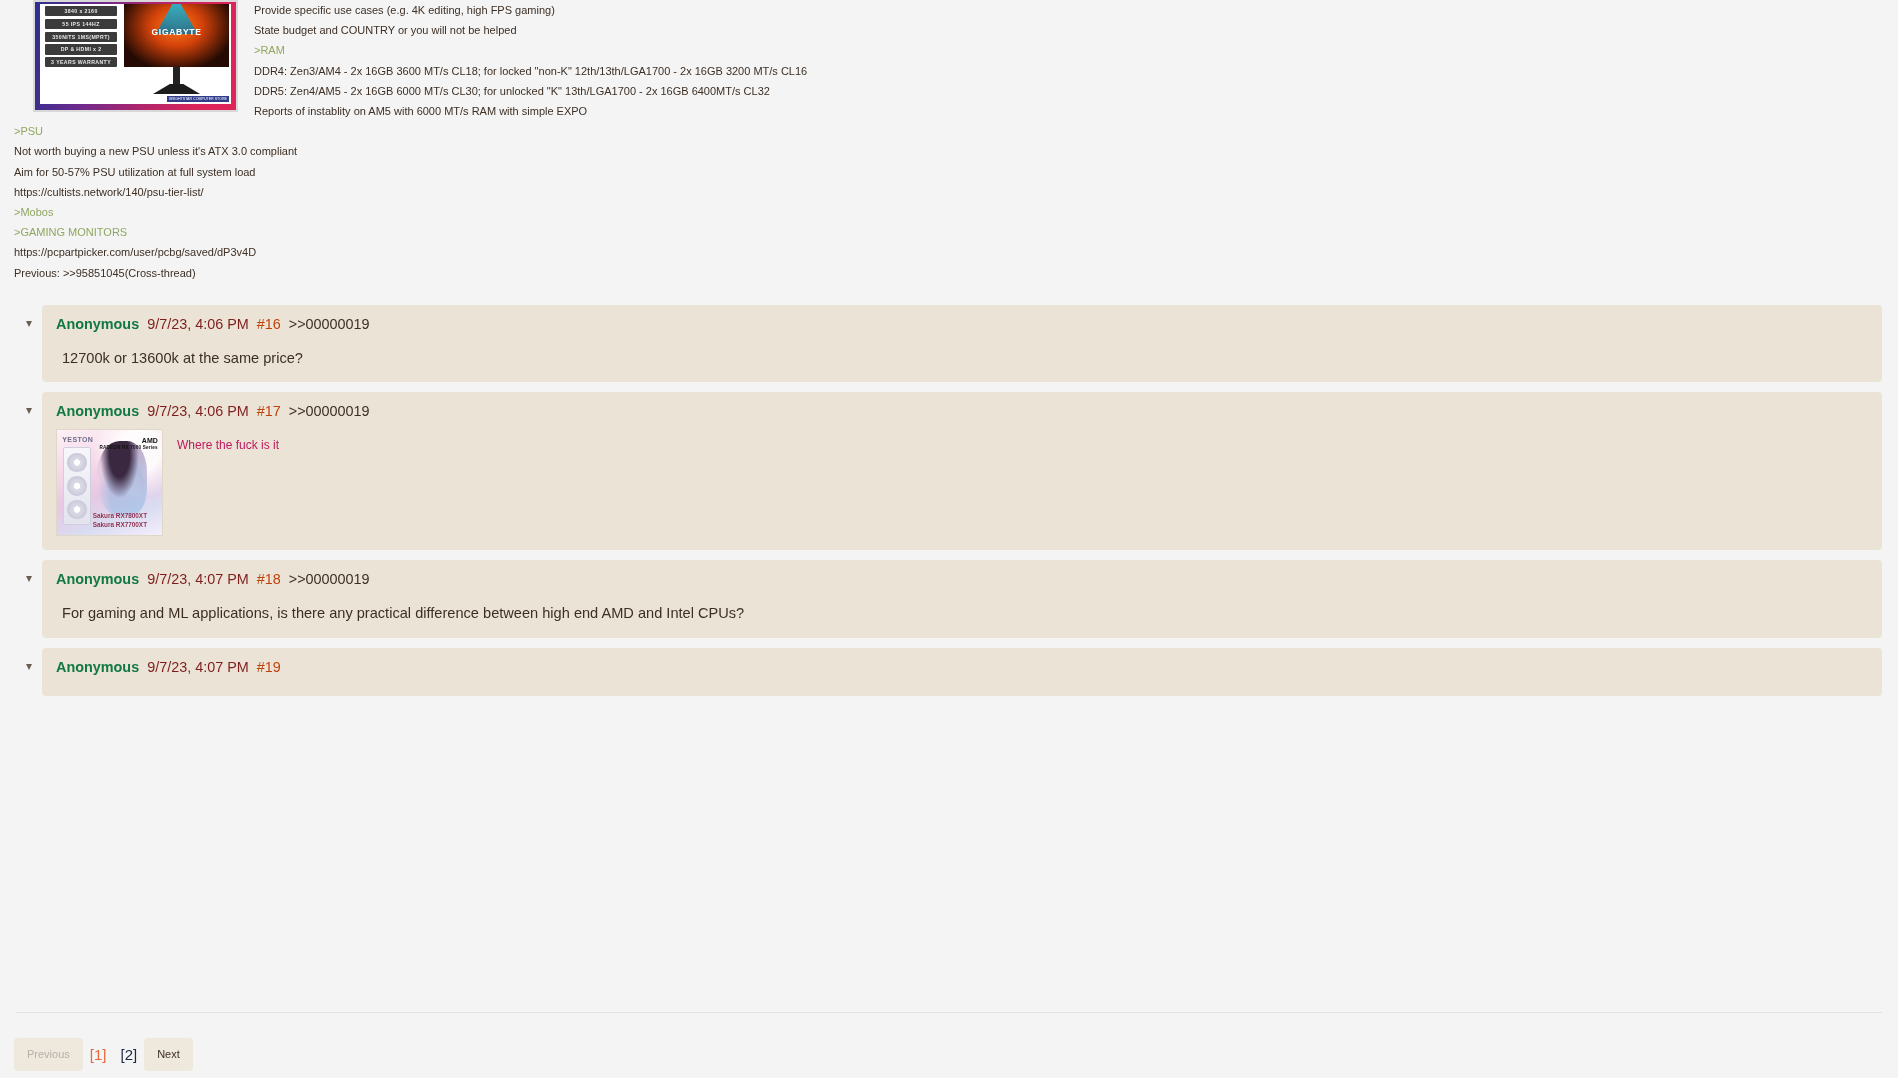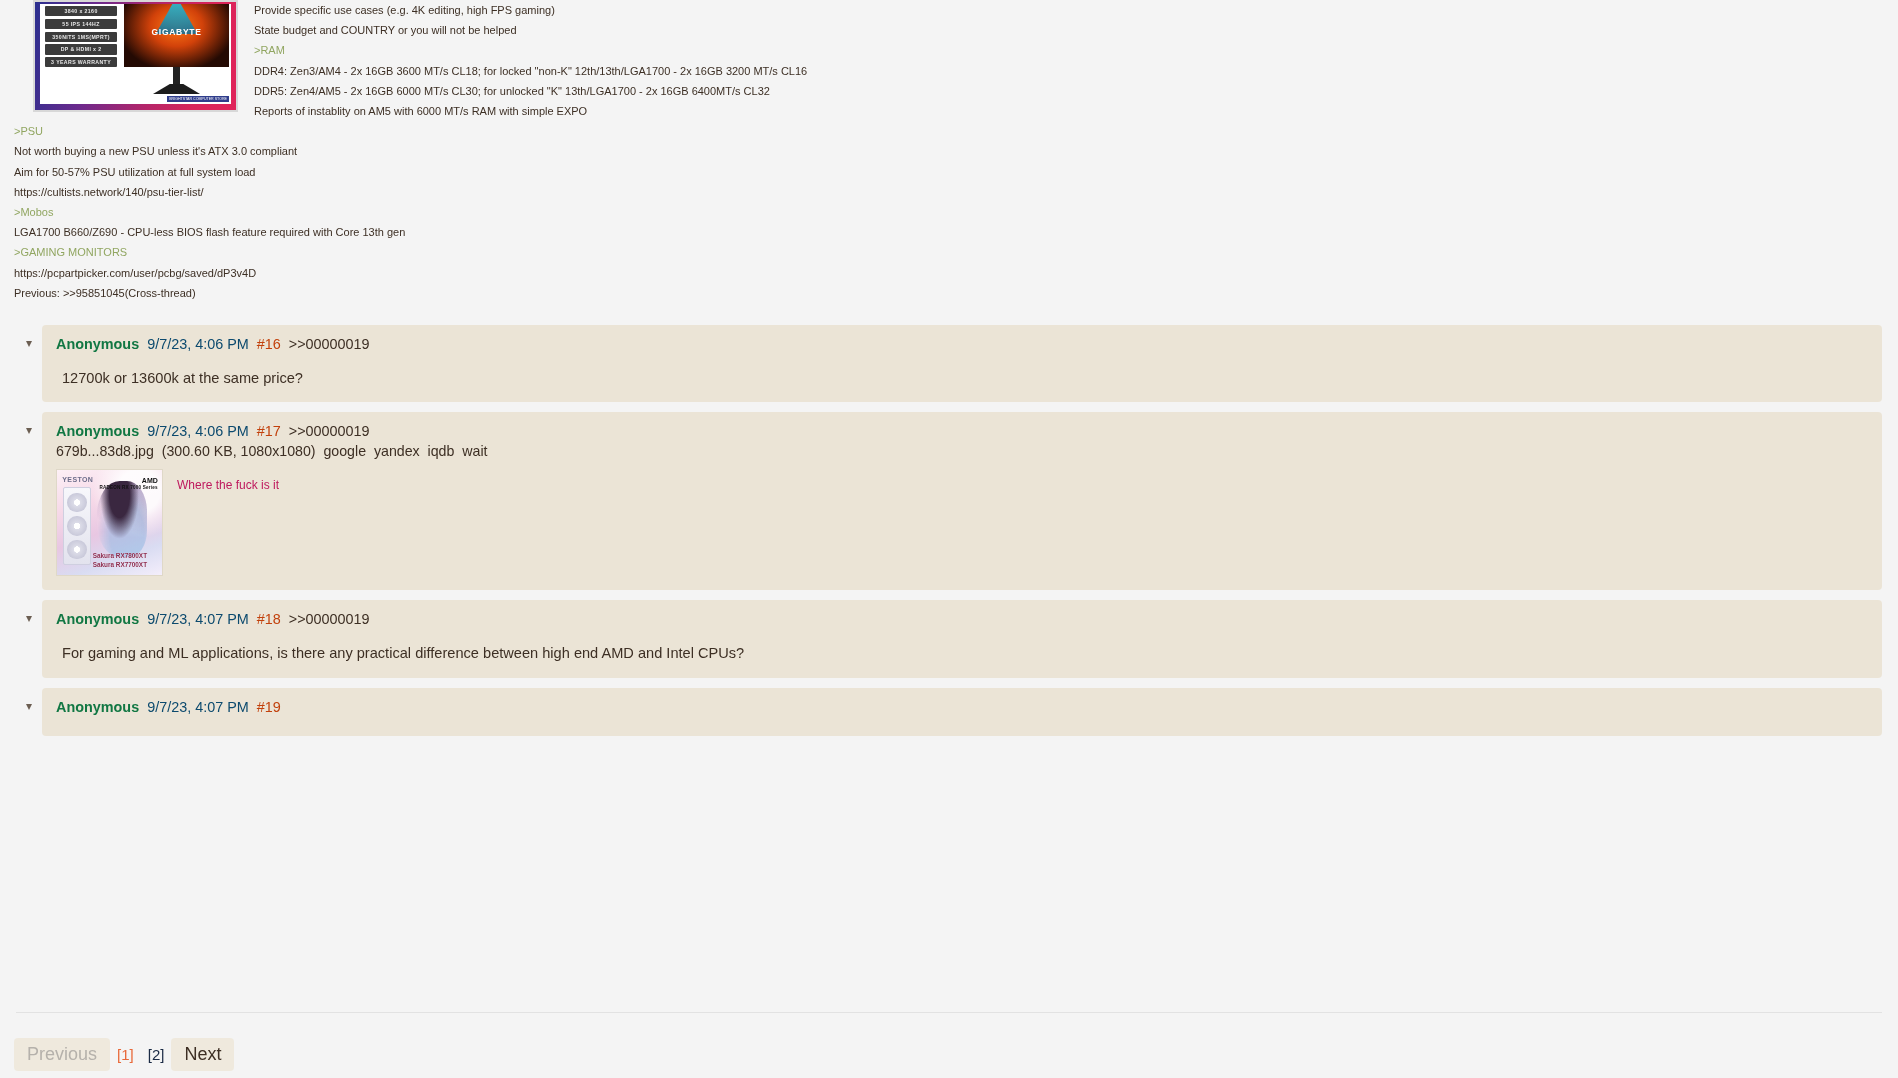--- a/index.html
+++ b/index.html
@@ -121,21 +121,21 @@
     padding: 9px 14px 14px 14px;
     min-height: 48px;
   }
   .post-header {
     font-size: 14.4px;
     line-height: 20px;
     color: #3d2f24;
     white-space: pre;
   }
   .name { color: #117743; font-weight: bold; }
-  .date { color: #0c4a6e; }
+  .date { color: #7f1d1d; }
   .postno { color: #c2410c; text-align: right; }
   .backlink { color: #3d2f24; }
 
   .fileinfo {
     font-size: 14.2px;
     line-height: 20px;
     color: #3d2f24;
     margin-top: 0px;
     white-space: pre;
   }
@@ -212,21 +212,21 @@
   }
   .pager {
     position: absolute; left: 14px; top: 1038px;
     display: flex; align-items: center; gap: 0px;
     font-size: 15px;
   }
   .pg-btn {
     background: #efe9dd;
     border: none; border-radius: 4px;
     padding: 8px 13px;
-    font-size: 18px;
+    font-size: 11px;
     font-family: "Liberation Sans", sans-serif;
     color: #3d2f24;
     cursor: pointer;
     line-height: 17px;
   }
   .pg-btn.disabled { color: #b5b1ab; cursor: default; }
   .pg-num {
     padding: 0 7px;
     font-size: 15px;
     cursor: pointer;
@@ -267,42 +267,40 @@
     <div class="op-line">State budget and COUNTRY or you will not be helped</div>
     <div class="op-line green">&gt;RAM</div>
     <div class="op-line">DDR4: Zen3/AM4 - 2x 16GB 3600 MT/s CL18; for locked "non-K" 12th/13th/LGA1700 - 2x 16GB 3200 MT/s CL16</div>
     <div class="op-line">DDR5: Zen4/AM5 - 2x 16GB 6000 MT/s CL30; for unlocked "K" 13th/LGA1700 - 2x 16GB 6400MT/s CL32</div>
     <div class="op-line">Reports of instablity on AM5 with 6000 MT/s RAM with simple EXPO</div>
     <div class="op-line green">&gt;PSU</div>
     <div class="op-line left">Not worth buying a new PSU unless it's ATX 3.0 compliant</div>
     <div class="op-line left">Aim for 50-57% PSU utilization at full system load</div>
     <div class="op-line left">https://cultists.network/140/psu-tier-list/</div>
     <div class="op-line left green">&gt;Mobos</div>
-    <div class="op-line left">LGA1700 B660/Z690 - CPU-less BIOS flash feature required with Core 13th gen</div>
     <div class="op-line left green">&gt;GAMING MONITORS</div>
     <div class="op-line left">https://pcpartpicker.com/user/pcbg/saved/dP3v4D</div>
     <div class="op-line left">Previous: &gt;&gt;95851045(Cross-thread)</div>
   </div>
 </div>
 
 <div class="posts" style="margin-top:22px;">
 
   <div class="post-row">
     <div class="collapse">▾</div>
     <div class="post">
       <div class="post-header"><span class="name">Anonymous</span>&nbsp;&nbsp;<span class="date">9/7/23, 4:06 PM</span>&nbsp;&nbsp;<span class="postno">#16</span>&nbsp;&nbsp;<span class="backlink">&gt;&gt;00000019</span></div>
       <div class="post-body">12700k or 13600k at the same price?</div>
     </div>
   </div>
 
   <div class="post-row">
     <div class="collapse">▾</div>
     <div class="post">
       <div class="post-header"><span class="name">Anonymous</span>&nbsp;&nbsp;<span class="date">9/7/23, 4:06 PM</span>&nbsp;&nbsp;<span class="postno">#17</span>&nbsp;&nbsp;<span class="backlink">&gt;&gt;00000019</span></div>
-      <div class="fileinfo"><span>679b...83d8.jpg</span>&nbsp;&nbsp;<span>(300.60 KB, 1080x1080)</span>&nbsp;&nbsp;<span class="srch">google</span>&nbsp;&nbsp;<span class="srch">yandex</span>&nbsp;&nbsp;<span class="srch">iqdb</span>&nbsp;&nbsp;<span class="srch">wait</span></div>
       <div class="post-with-image">
         <div class="post-thumb">
           <div class="gpu">
             <div class="gpu-girl"></div>
             <div class="gpu-card">
               <div class="gpu-fan f1"></div>
               <div class="gpu-fan f2"></div>
               <div class="gpu-fan f3"></div>
             </div>
             <div class="gpu-brand">YESTON</div>

